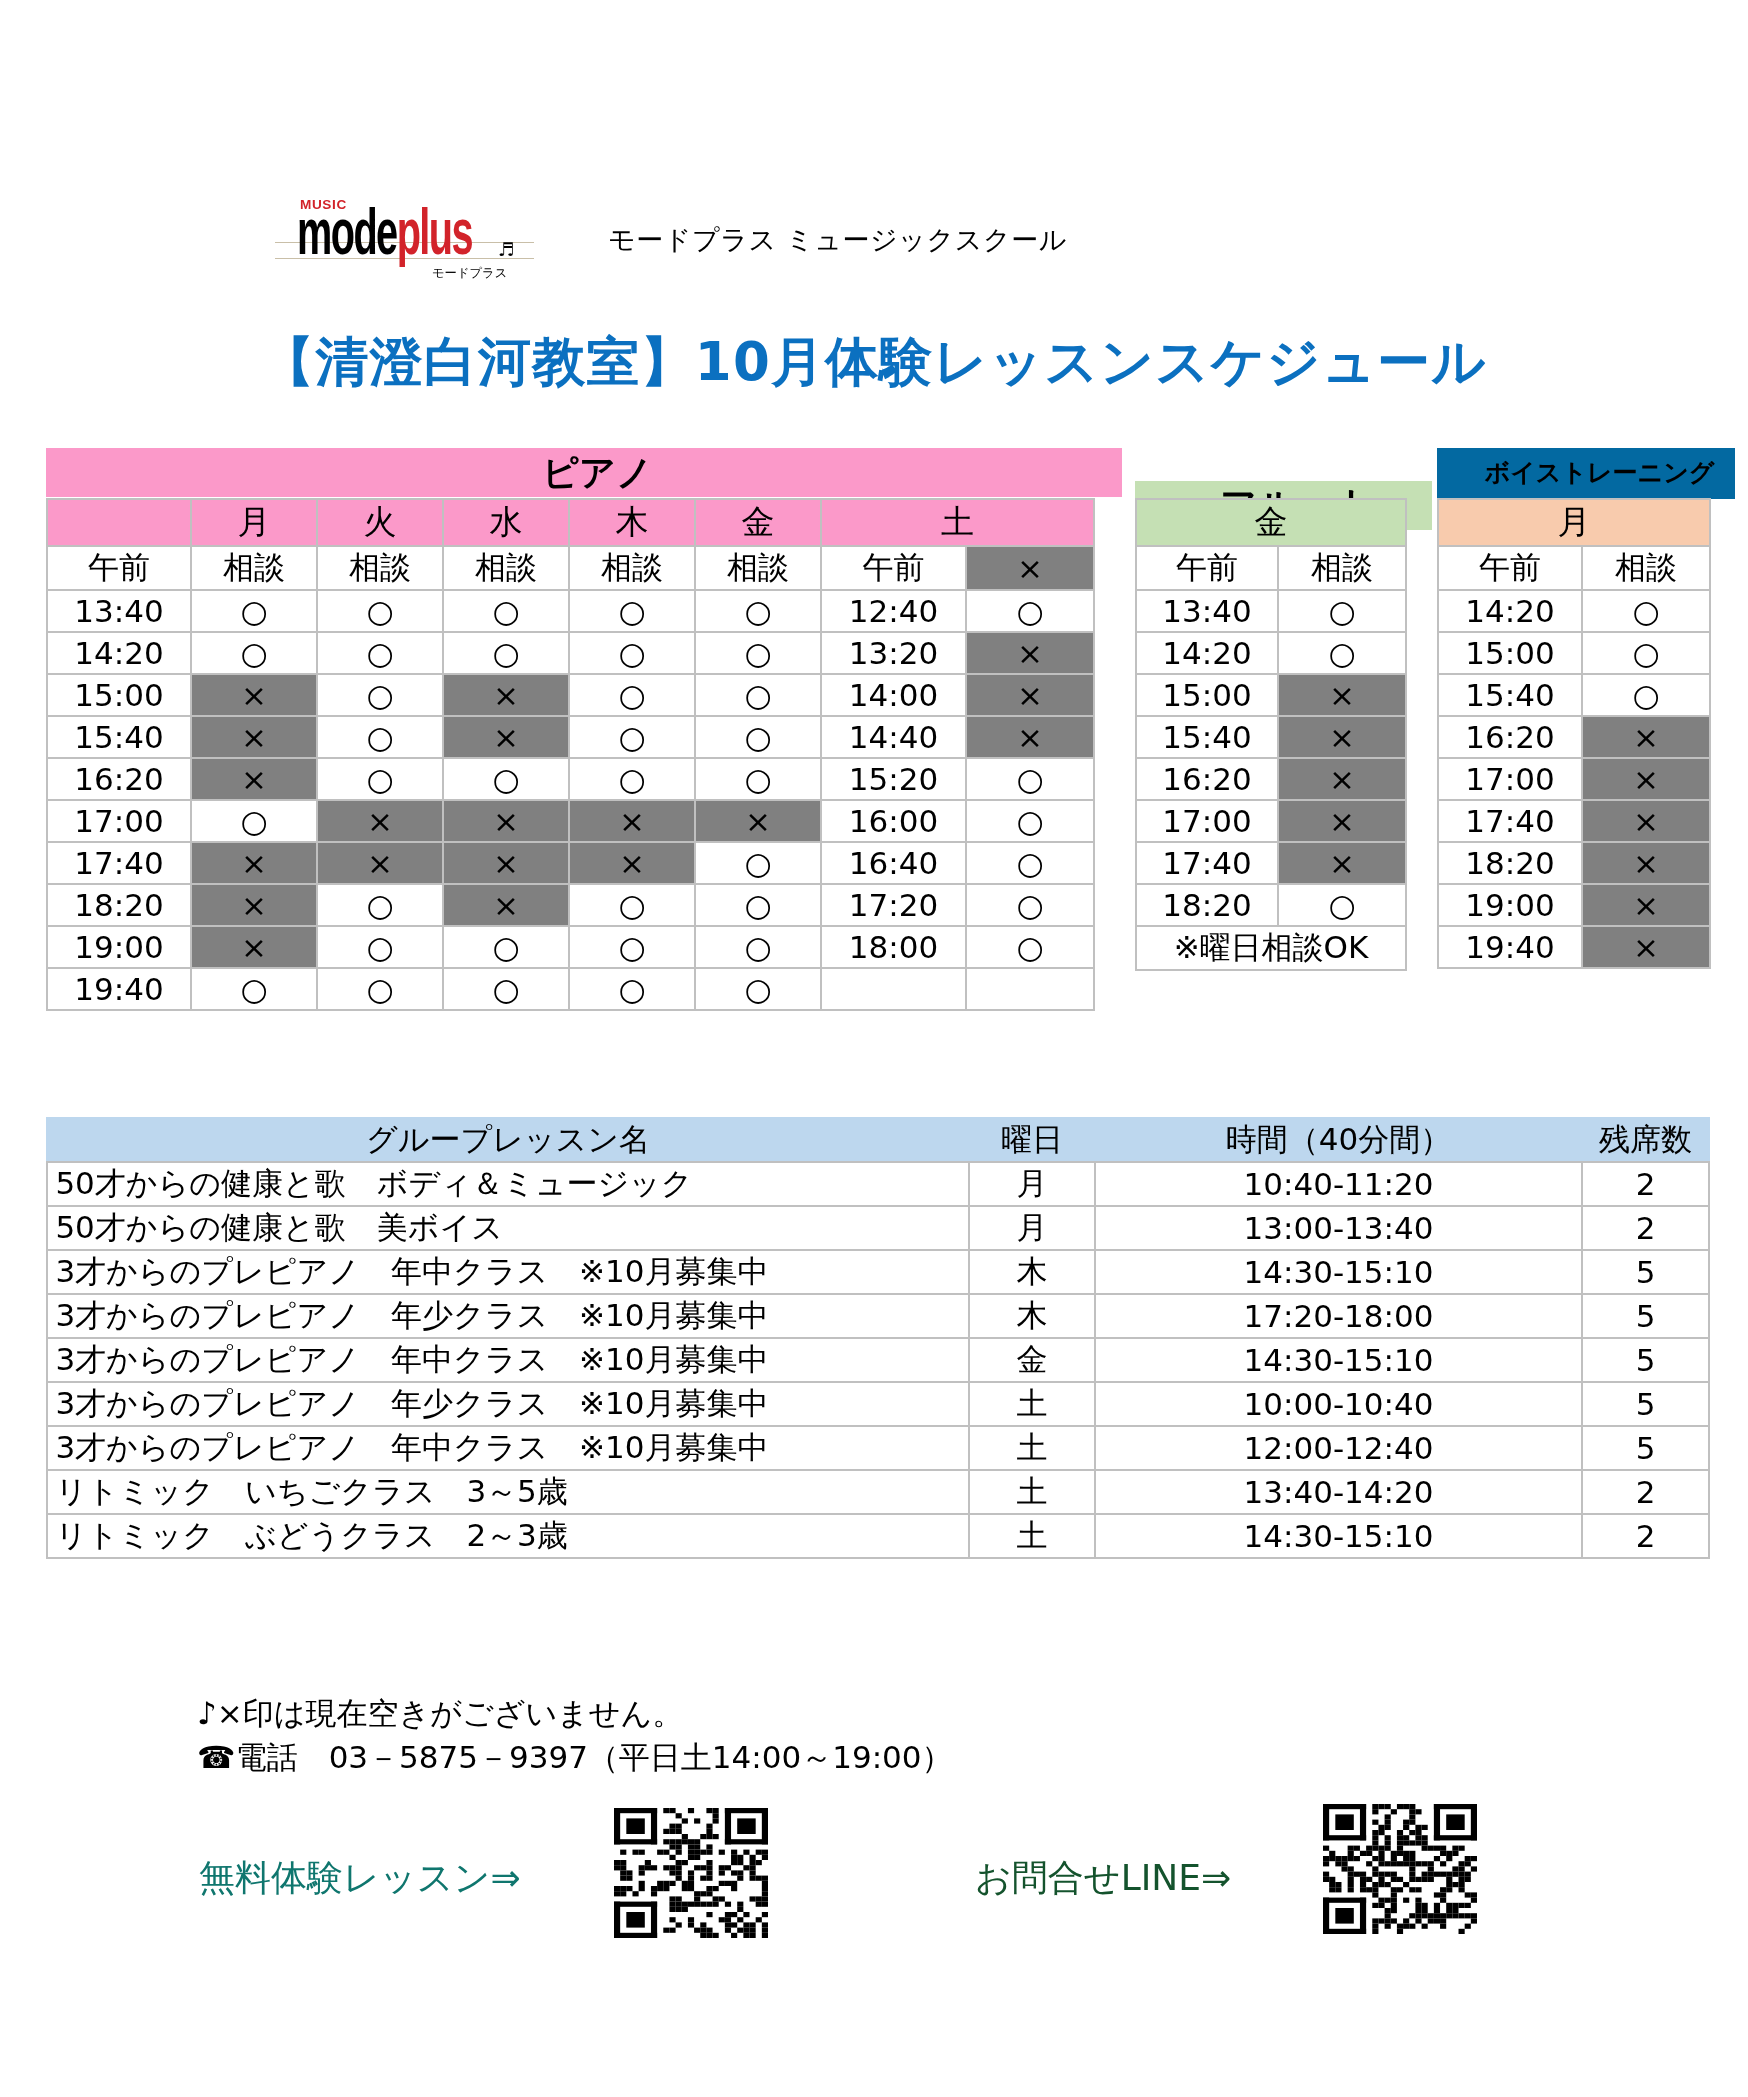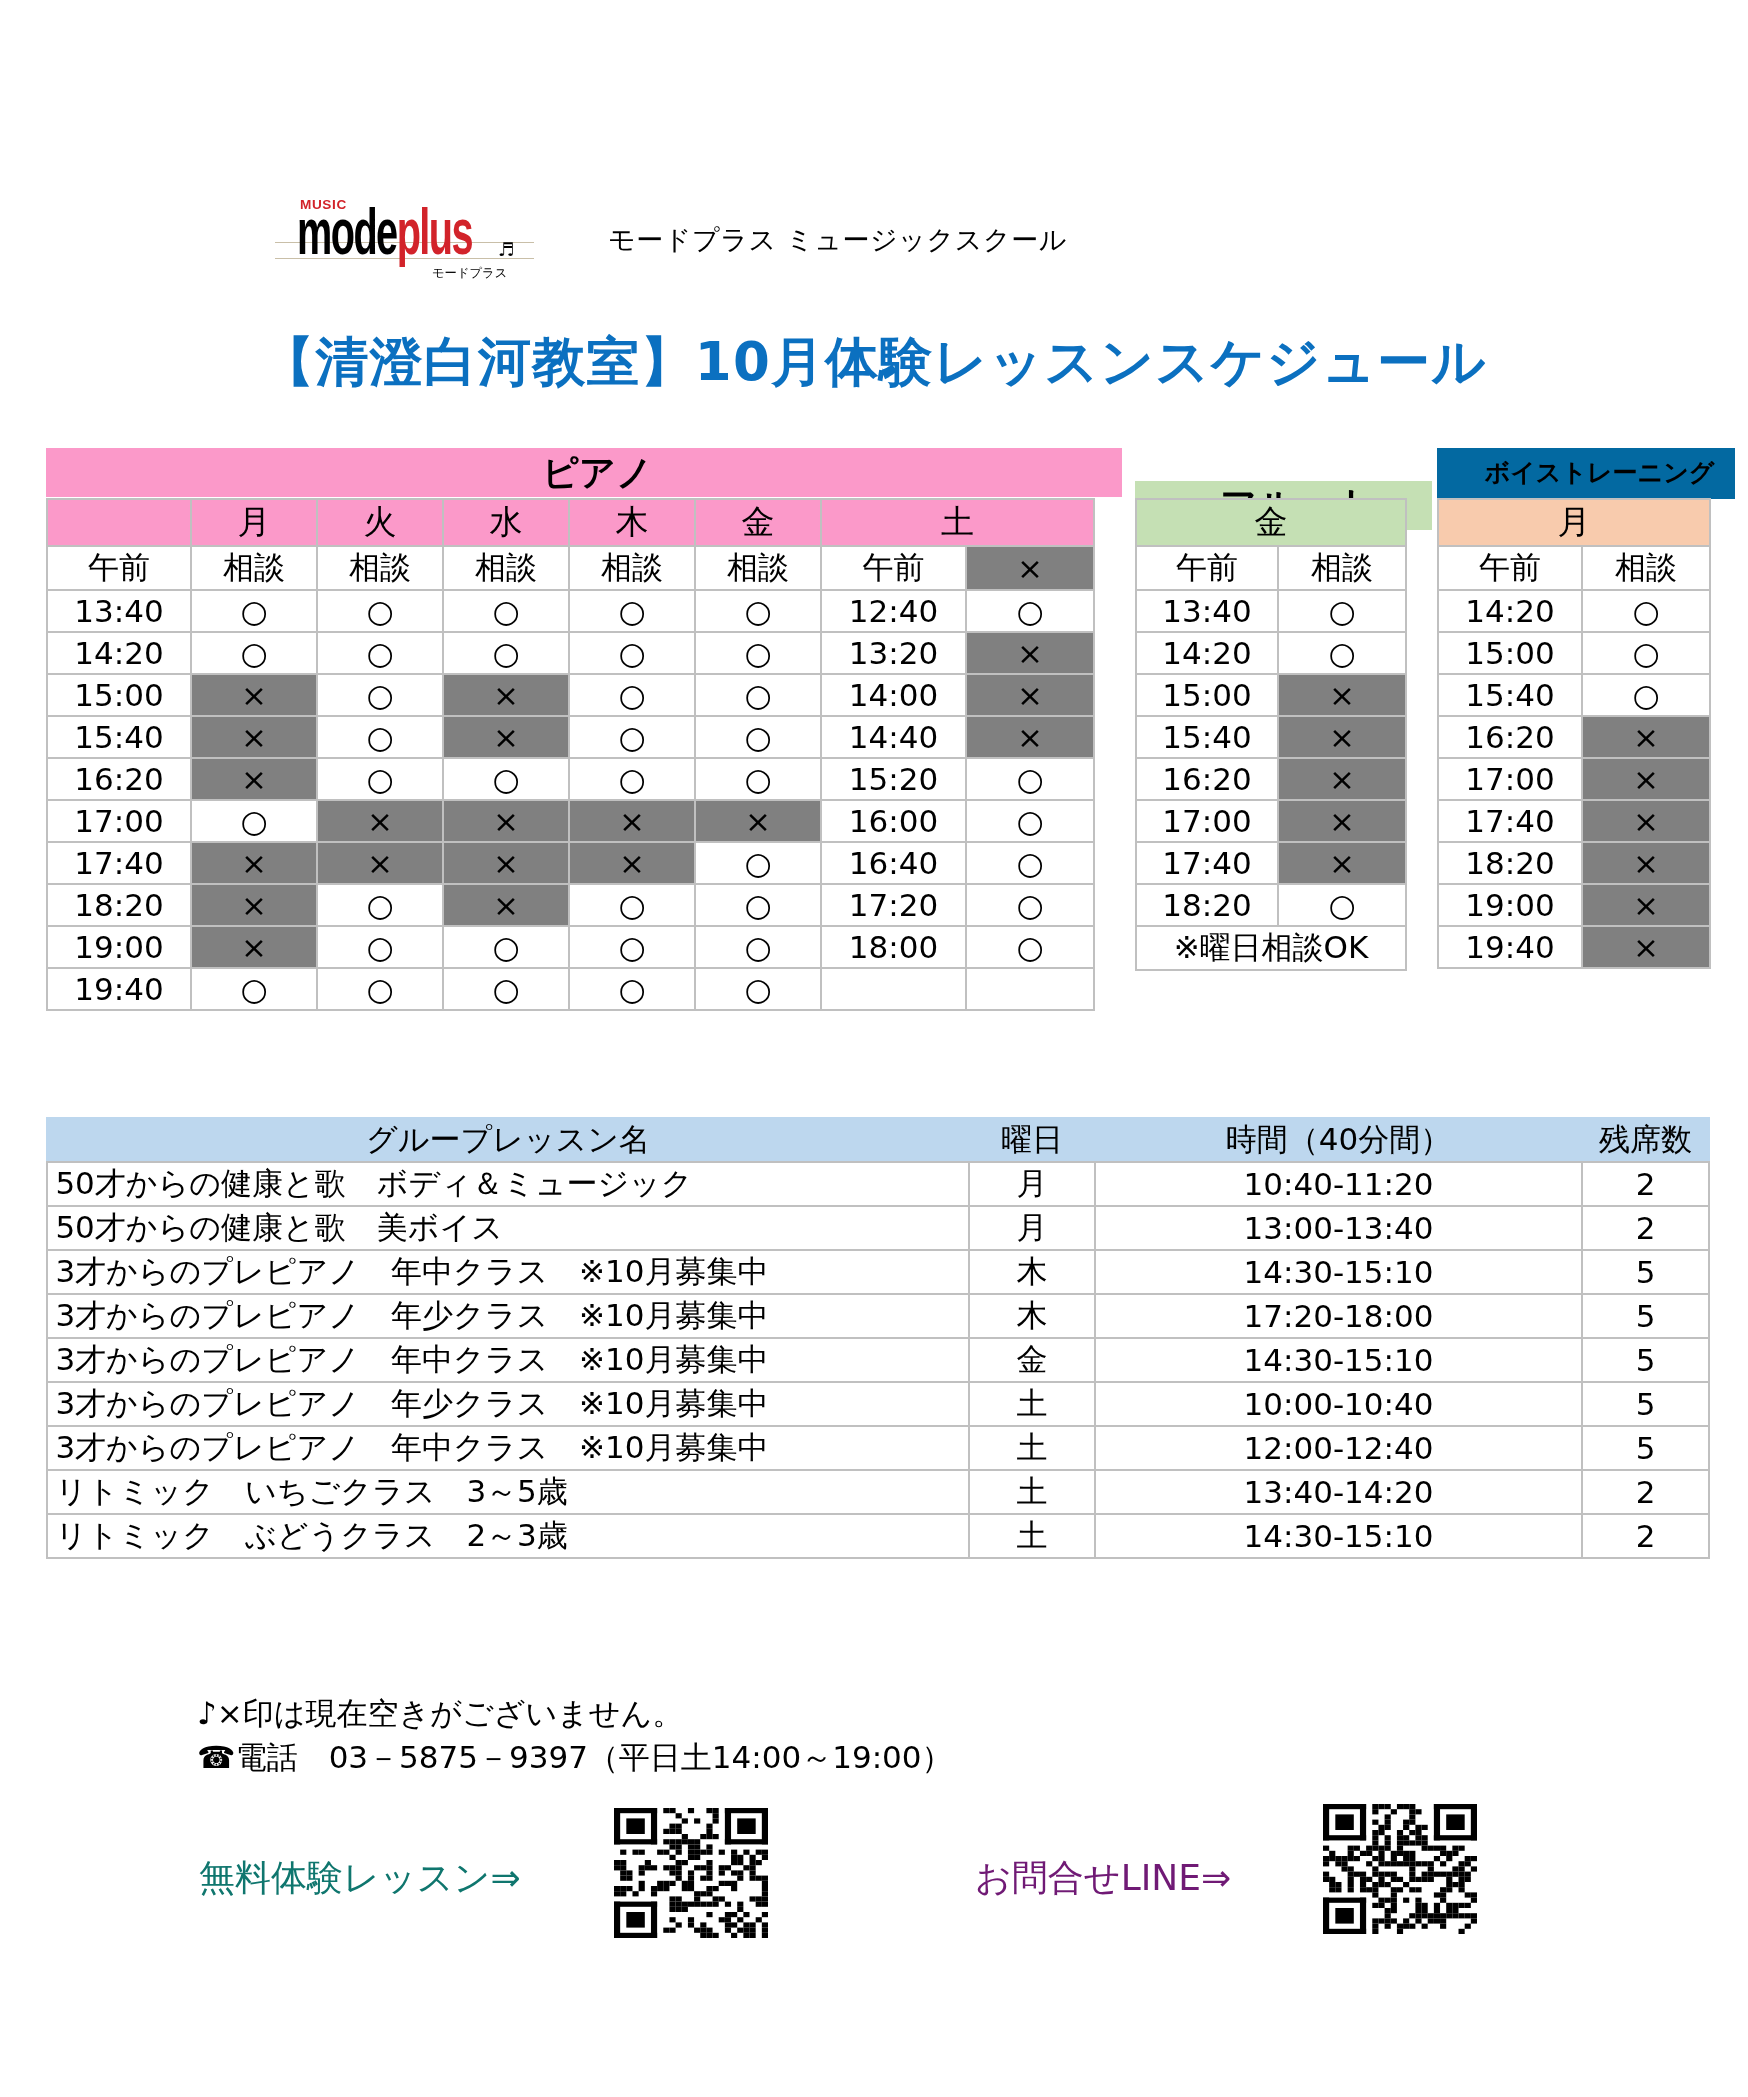--- a/index.html
+++ b/index.html
@@ -42,21 +42,21 @@
 
   
   .group-tbl { left:46px; top:1117px; width:1663px; }
   .group-tbl td { height:48px; font-size:31px; }
   .group-tbl tr.head td { background:#bdd7ee; border-color:#bdd7ee; border-bottom:2.5px solid #c0c0c0; }
   .group-tbl td.name { text-align:left; padding-left:7.4px; }
 
   .note1 { left:197px; top:1693px; font-size:31px; }
   .note2 { left:197px; top:1737px; font-size:31px; }
   .cta-free { left:199px; top:1854px; font-size:36px; color:#0f766e; }
-  .cta-line { left:975px; top:1854px; font-size:36px; color:#701a75; }
+  .cta-line { left:975px; top:1854px; font-size:36px; color:#14532d; }
   .qr { position:absolute; width:154px; height:130px; background:#fff; }
   .qr1 { left:614px; top:1808px; }
   .qr2 { left:1323px; top:1804px; }
 </style>
 </head>
 <body>
 
 <div class="abs logo">
   <div class="logo-line" style="top:57px"></div>
   <div class="logo-line" style="top:73px"></div>

